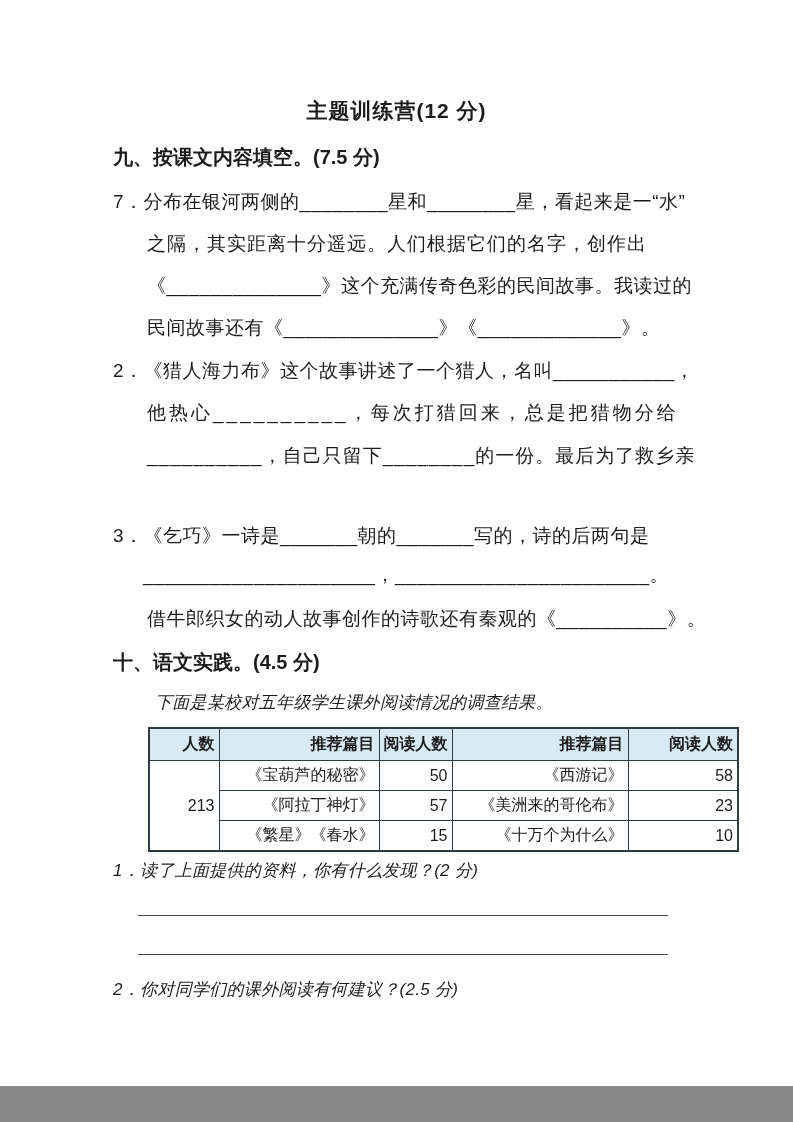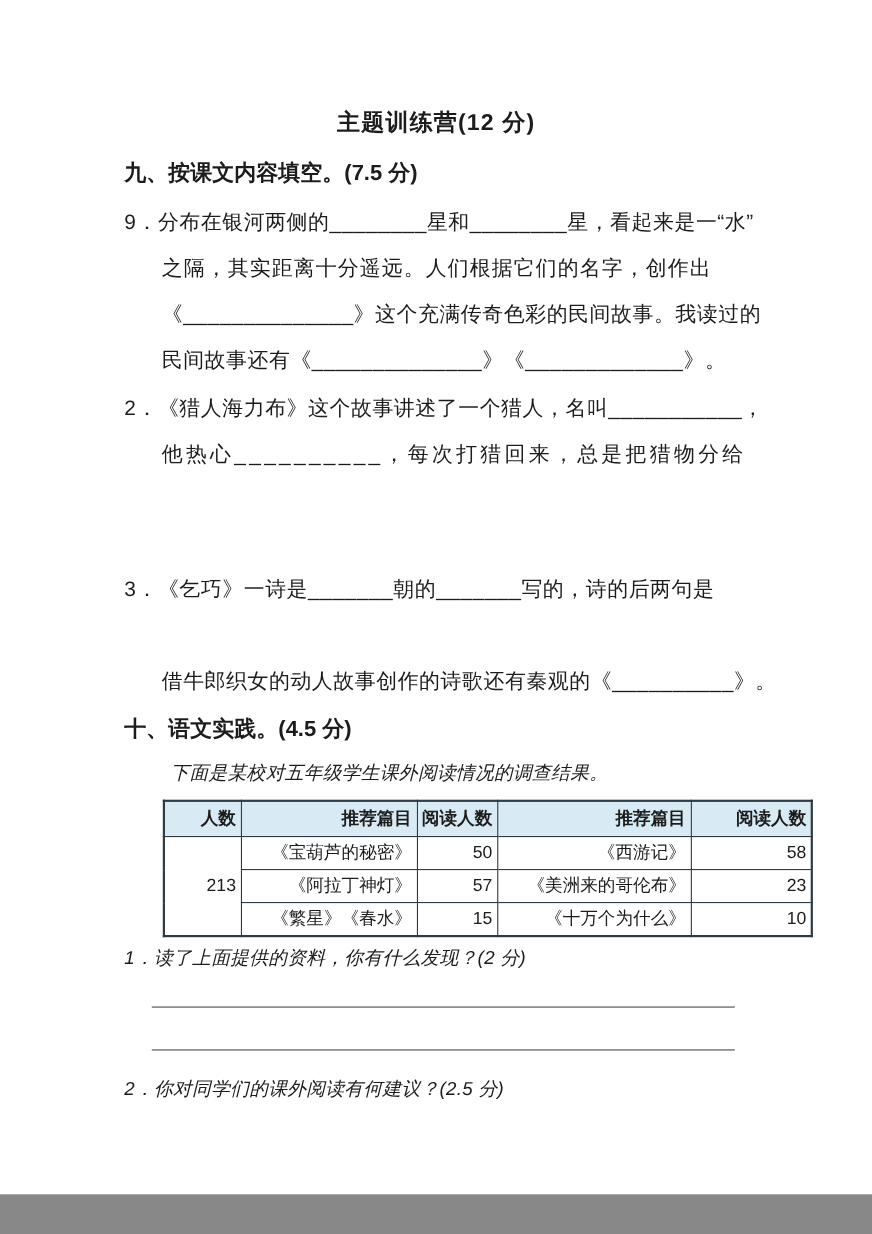--- a/index.html
+++ b/index.html
@@ -54,29 +54,31 @@
 </style>
 </head>
 <body>
 
 <div class="page">
 
   <div class="ttl">主题训练营(12 分)</div>
 
   <div class="sech" style="top:144px">九、按课文内容填空。(7.5 分)</div>
 
-  <div class="ln" style="top:189px;left:113px">9．分布在银河两侧的________星和________星，看起来是一“水”</div>
+  <div class="ln" style="top:189px;left:113px">7．分布在银河两侧的________星和________星，看起来是一“水”</div>
   <div class="ln sp1" style="top:231px;left:147px">之隔，其实距离十分遥远。人们根据它们的名字，创作出</div>
   <div class="ln" style="top:273px;left:147px">《______________》这个充满传奇色彩的民间故事。我读过的</div>
   <div class="ln" style="top:315px;left:147px">民间故事还有《______________》《_____________》。</div>
 
   <div class="ln" style="top:358px;left:113px">2．《猎人海力布》这个故事讲述了一个猎人，名叫___________，</div>
   <div class="ln sp2" style="top:400px;left:147px">他热心__________，每次打猎回来，总是把猎物分给</div>
+  <div class="ln sp1" style="top:443px;left:147px">__________，自己只留下________的一份。最后为了救乡亲</div>
 
   <div class="ln" style="top:523px;left:113px">3．《乞巧》一诗是_______朝的_______写的，诗的后两句是</div>
+  <div class="ln" style="top:562px;left:143px">_____________________，_______________________。</div>
   <div class="ln" style="top:606px;left:147px">借牛郎织女的动人故事创作的诗歌还有秦观的《__________》。</div>
 
   <div class="sech" style="top:649px">十、语文实践。(4.5 分)</div>
   <div class="ln sm" style="top:691px;left:155px">下面是某校对五年级学生课外阅读情况的调查结果。</div>
 
   <table class="survey">
     <colgroup>
       <col class="c1">
         <col class="c2">
         <col class="c3">

